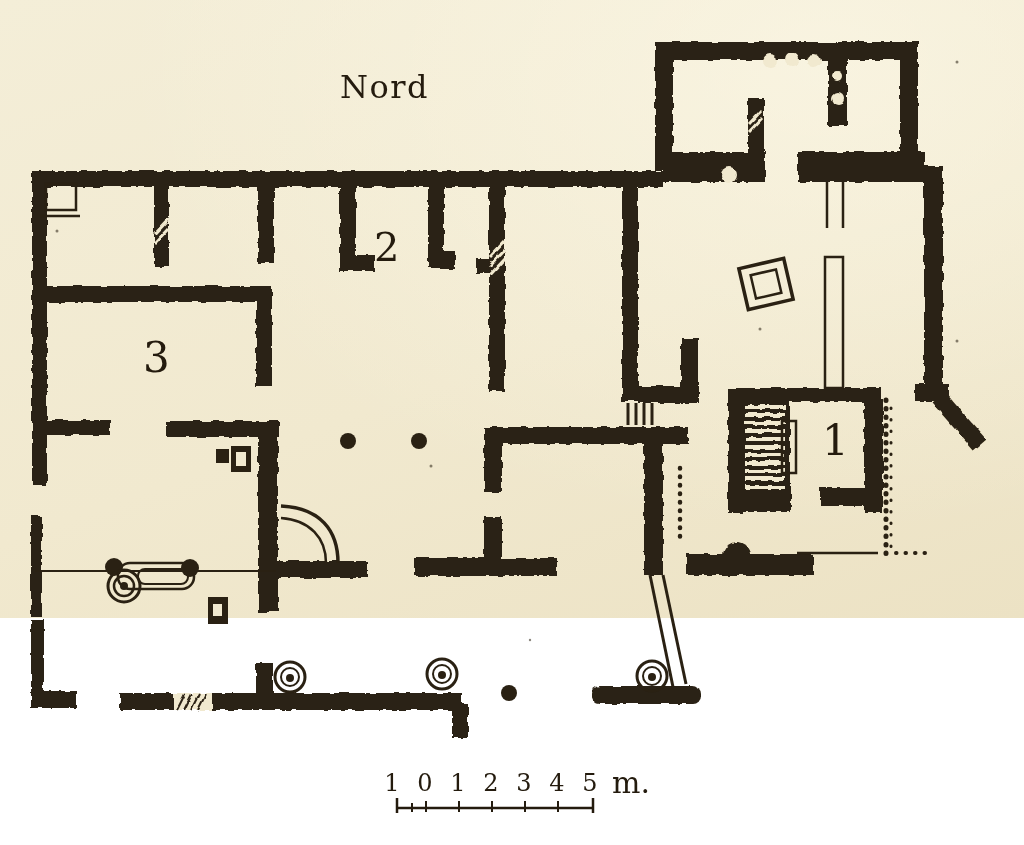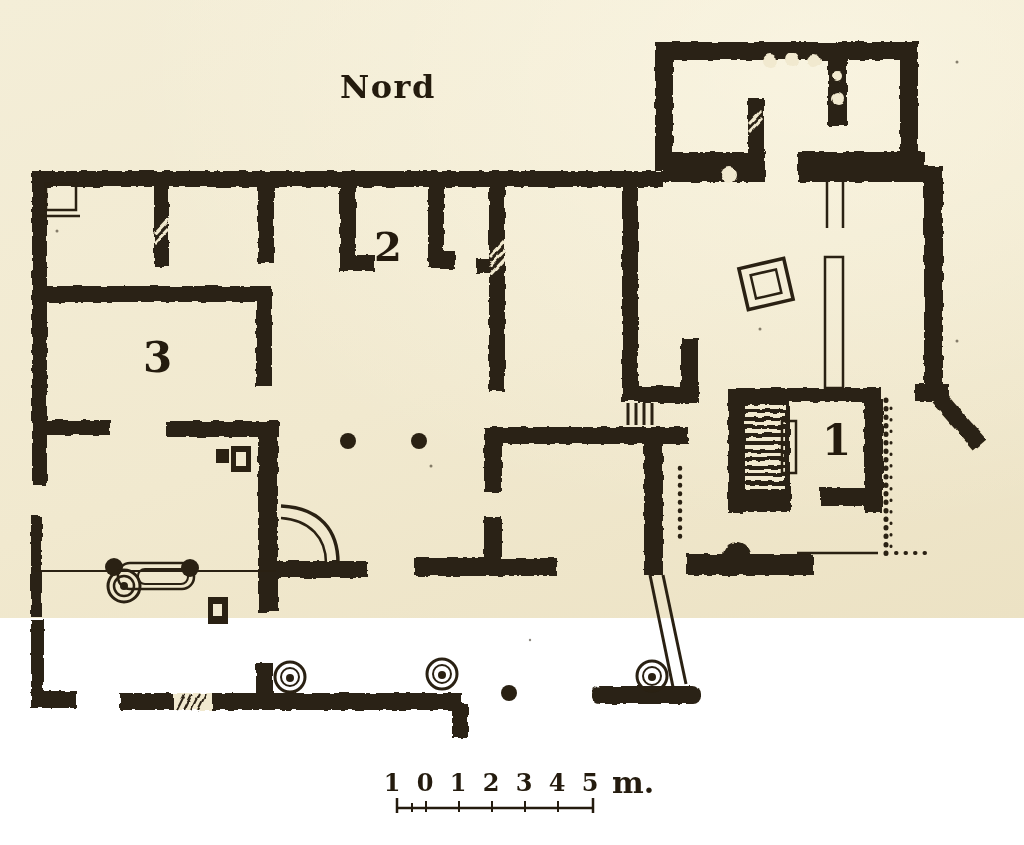--- a/index.html
+++ b/index.html
@@ -5,21 +5,20 @@
   html,body{margin:0;padding:0;}
   body{
     width:1024px;height:845px;overflow:hidden;
     font-family:"DejaVu Serif","Liberation Serif",serif;
   }
   .page{
     position:relative;width:1024px;height:618px;
     background:
       radial-gradient(ellipse at 80% 10%, rgba(255,252,238,.5), rgba(255,252,238,0) 60%),
       linear-gradient(160deg,#f4eed8 0%, #f1e9cf 55%, #ecE2c4 100%);
-    font-weight: bold;
   }
   svg{display:block}
   .ink{fill:#2a2113;}
   .ink-stroke{stroke:#2a2113;fill:none;}
   .paper{fill:#f1e9cf;}
   text{fill:#241b0e;}
   .dots{stroke:#2a2113;stroke-linecap:round;fill:none;}
 </style>
 </head>
 <body>

